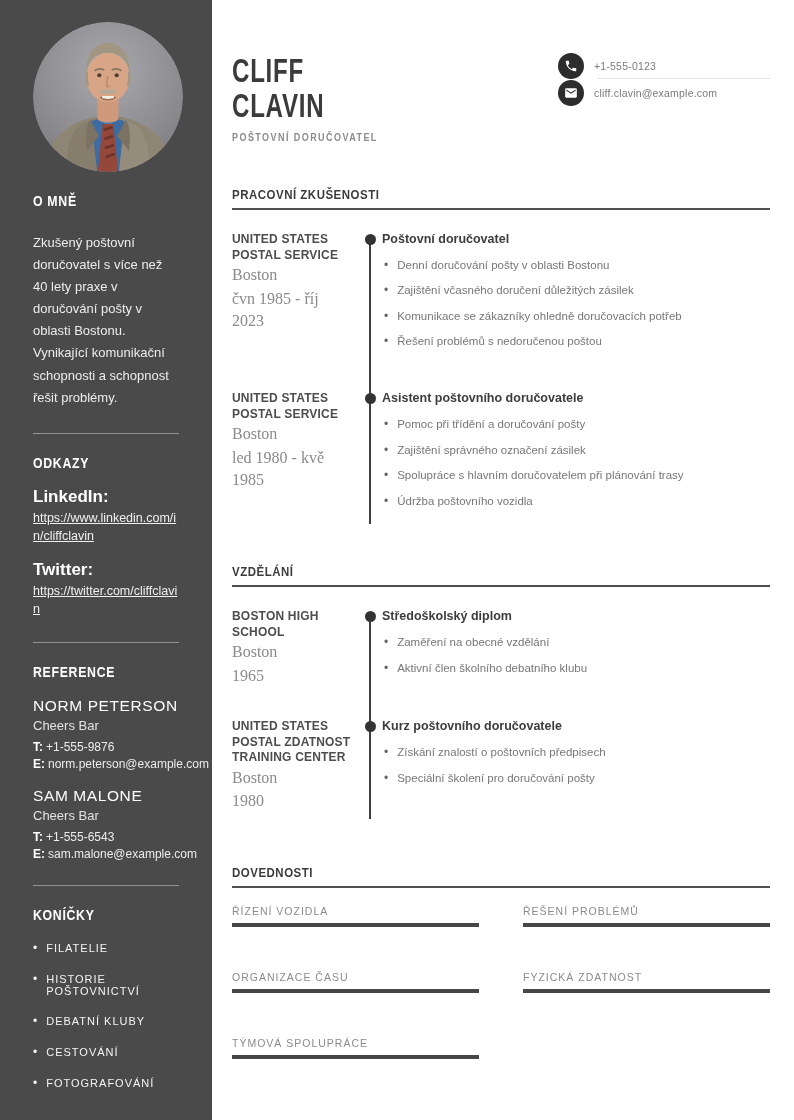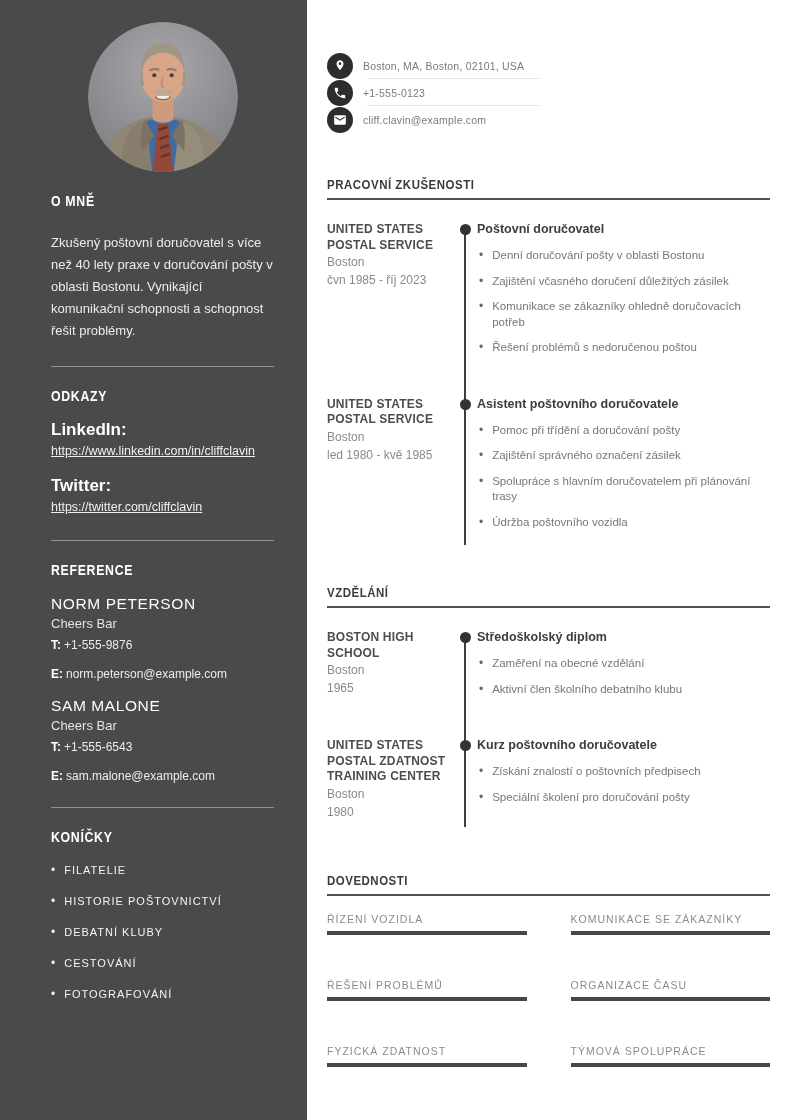--- a/index.html
+++ b/index.html
@@ -15,39 +15,39 @@
   *{margin:0;padding:0;box-sizing:border-box;}
   html,body{background:#fff;}
   body{
     width:794px;height:1120px;position:relative;overflow:hidden;
     font-family:"Liberation Sans",sans-serif;color:var(--ink-mid);
   }
   .page{display:flex;width:794px;height:1120px;}
 
   
   .sidebar{
-    width:307px;height:1120px;background:var(--sidebar-bg);
-    color:#f0f0f0;padding:22px 33px 30px 51px;flex:none;
+    width:212px;height:1120px;background:var(--sidebar-bg);
+    color:#f0f0f0;padding:22px 33px 30px 33px;flex:none;
   }
   .avatar-wrap{width:150px;height:150px;border-radius:50%;overflow:hidden;margin:0 auto;}
   .avatar-wrap svg{display:block;}
   .side-heading{
     color:#fff;font-size:14.5px;font-weight:700;letter-spacing:.8px;
     display:inline-block;transform:scaleX(.85);transform-origin:0 50%;white-space:nowrap;
   }
   .side-section{margin-top:20px;}
   .side-divider{border:none;border-top:1px solid rgba(255,255,255,.4);margin-top:24px;}
   .about-text{margin-top:22px;font-size:13px;line-height:1.7;color:#ececec;}
   .link-group{margin-top:15px;}
   .link-label{font-size:17px;font-weight:700;color:#fff;}
   .link-url{font-size:12.5px;color:#f0f0f0;text-decoration:underline;word-break:break-all;line-height:1.45;display:block;margin-top:2px;}
   .ref-name{font-size:15.5px;color:#fdfdfd;letter-spacing:.6px;margin-top:16px;font-weight:400;}
   .ref-company{font-size:13px;color:#e3e3e3;margin-top:3px;}
   .ref-line{font-size:12px;color:#ececec;margin-top:7px;}
-  .ref-line + .ref-line{margin-top:15px;}
+  .ref-line + .ref-line{margin-top:3px;}
   .ref-line b{color:#fff;margin-right:3px;}
   .hobby-item{margin-top:17px;font-size:11px;letter-spacing:1px;color:#f4f4f4;display:flex;align-items:baseline;}
   .hobby-item::before{content:"•";margin-right:8px;font-size:12px;}
 
   
   .main{flex:1;padding:52px 24px 0 20px;}
   .head-row{display:flex;justify-content:space-between;}
   .name-block{padding-top:2px;}
   .name-line{
     font-size:33px;font-weight:800;color:#3b3b3b;letter-spacing:1px;line-height:1.06;
@@ -81,21 +81,21 @@
   .mt-lang{margin-top:58px;}
 
   .timeline-wrap{position:relative;margin-top:22px;}
   .timeline-wrap::before{
     content:"";position:absolute;left:137px;top:8px;bottom:-6px;width:2px;background:#3e3e3e;
   }
   .entry{display:flex;}
   .entry + .entry{margin-top:32px;}
   .entry-left{width:122px;flex:none;}
   .company{font-size:12px;font-weight:700;color:#4d4d4d;line-height:1.3;letter-spacing:.2px;}
-  .entry-muted{font-size:12px;color:#8a8a8a;line-height:1.4;margin-top:1px;}
+  .entry-muted{font-size:16px;color:#8a8a8a;line-height:1.4;margin-top:1px;font-family:Liberation Serif, serif;}
   .entry-right{flex:1;margin-left:28px;position:relative;}
   .entry-title{font-size:12.5px;font-weight:700;color:#3d3d3d;position:relative;}
   .entry-title::before{
     content:"";position:absolute;left:-17.5px;top:2px;width:11px;height:11px;border-radius:50%;background:#333;
   }
   .entry-bullets{list-style:none;margin-top:11px;}
   .entry-bullets li{
     font-size:11.5px;color:#777;line-height:1.35;margin-bottom:9px;display:flex;align-items:baseline;
   }
   .entry-bullets li::before{content:"•";color:#666;margin-right:9px;margin-left:2px;font-size:12px;}
@@ -215,30 +215,27 @@
         </div>
       <div class="hobby-item">
           <span>FOTOGRAFOVÁNÍ</span>
         </div>
     </section>
   </aside>
 
   <main class="main">
 
     <div class="head-row">
+      <div class="name-block">
+        <h1 class="name-line">CLIFF</h1>
+        <h1 class="name-line">CLAVIN</h1>
+        <div class="job-subtitle">POŠTOVNÍ DORUČOVATEL</div>
+      </div>
 
       <div class="contact-block">
-        <div class="contact-row">
-          <span class="contact-icon">
-            <svg viewBox="0 0 24 24">
-                <path d="M12 2C8.7 2 6 4.7 6 8c0 4.4 6 11 6 11s6-6.6 6-11c0-3.3-2.7-6-6-6zm0 8.3a2.3 2.3 0 1 1 0-4.6 2.3 2.3 0 0 1 0 4.6z"></path>
-              </svg>
-          </span>
-          <span class="contact-text">Boston, MA, Boston, 02101, USA</span>
-        </div>
         <div class="contact-row">
           <span class="contact-icon">
             <svg viewBox="0 0 24 24">
                 <path d="M6.6 10.8c1.4 2.8 3.8 5.1 6.6 6.6l2.2-2.2c.3-.3.7-.4 1-.2 1.1.4 2.3.6 3.6.6.6 0 1 .4 1 1V20c0 .6-.4 1-1 1C10.8 21 3 13.2 3 4c0-.6.45-1 1-1h3.5c.55 0 1 .45 1 1 0 1.25.2 2.45.57 3.57.11.35.03.74-.25 1.02l-2.22 2.21z"></path>
               </svg>
           </span>
           <span class="contact-text">+1-555-0123</span>
         </div>
         <div class="contact-row">
           <span class="contact-icon">
@@ -333,26 +330,20 @@
       <h2 class="section-heading">DOVEDNOSTI</h2>
       <hr class="section-rule">
       <div class="meter-grid">
         <div>
           <div class="meter-label">ŘÍZENÍ VOZIDLA</div>
           <div class="meter-track">
               <div class="meter-fill"></div>
             </div>
         </div>
         <div>
-          <div class="meter-label">KOMUNIKACE SE ZÁKAZNÍKY</div>
-          <div class="meter-track">
-              <div class="meter-fill"></div>
-            </div>
-        </div>
-        <div>
           <div class="meter-label">ŘEŠENÍ PROBLÉMŮ</div>
           <div class="meter-track">
               <div class="meter-fill"></div>
             </div>
         </div>
         <div>
           <div class="meter-label">ORGANIZACE ČASU</div>
           <div class="meter-track">
               <div class="meter-fill"></div>
             </div>

